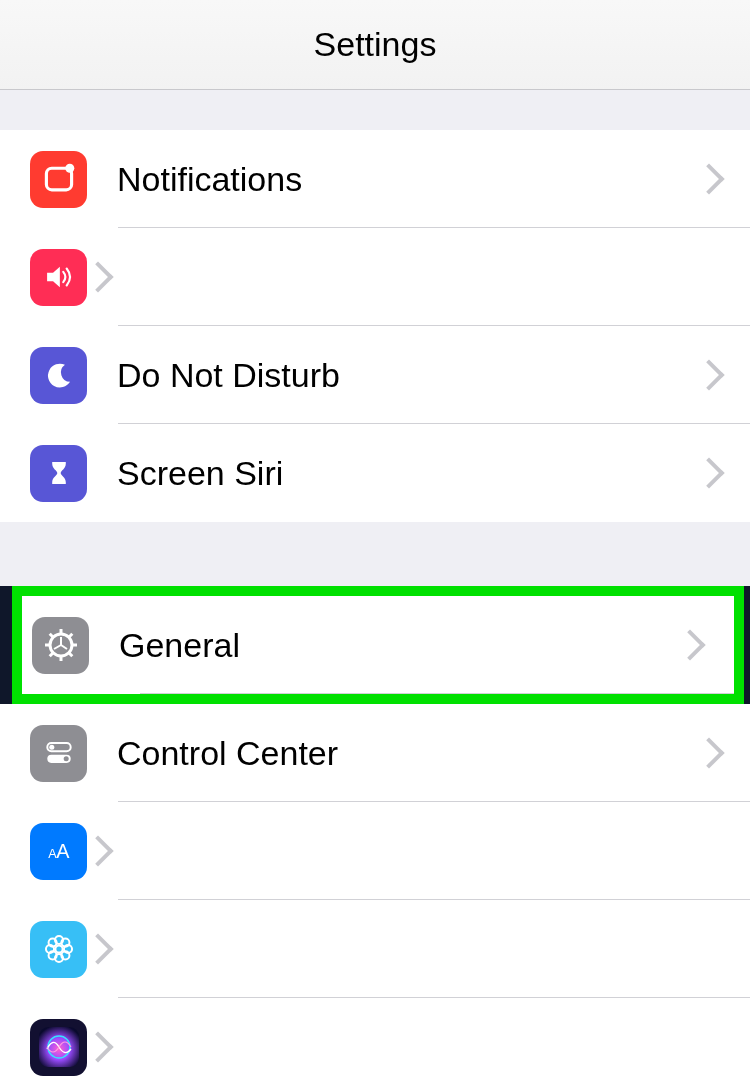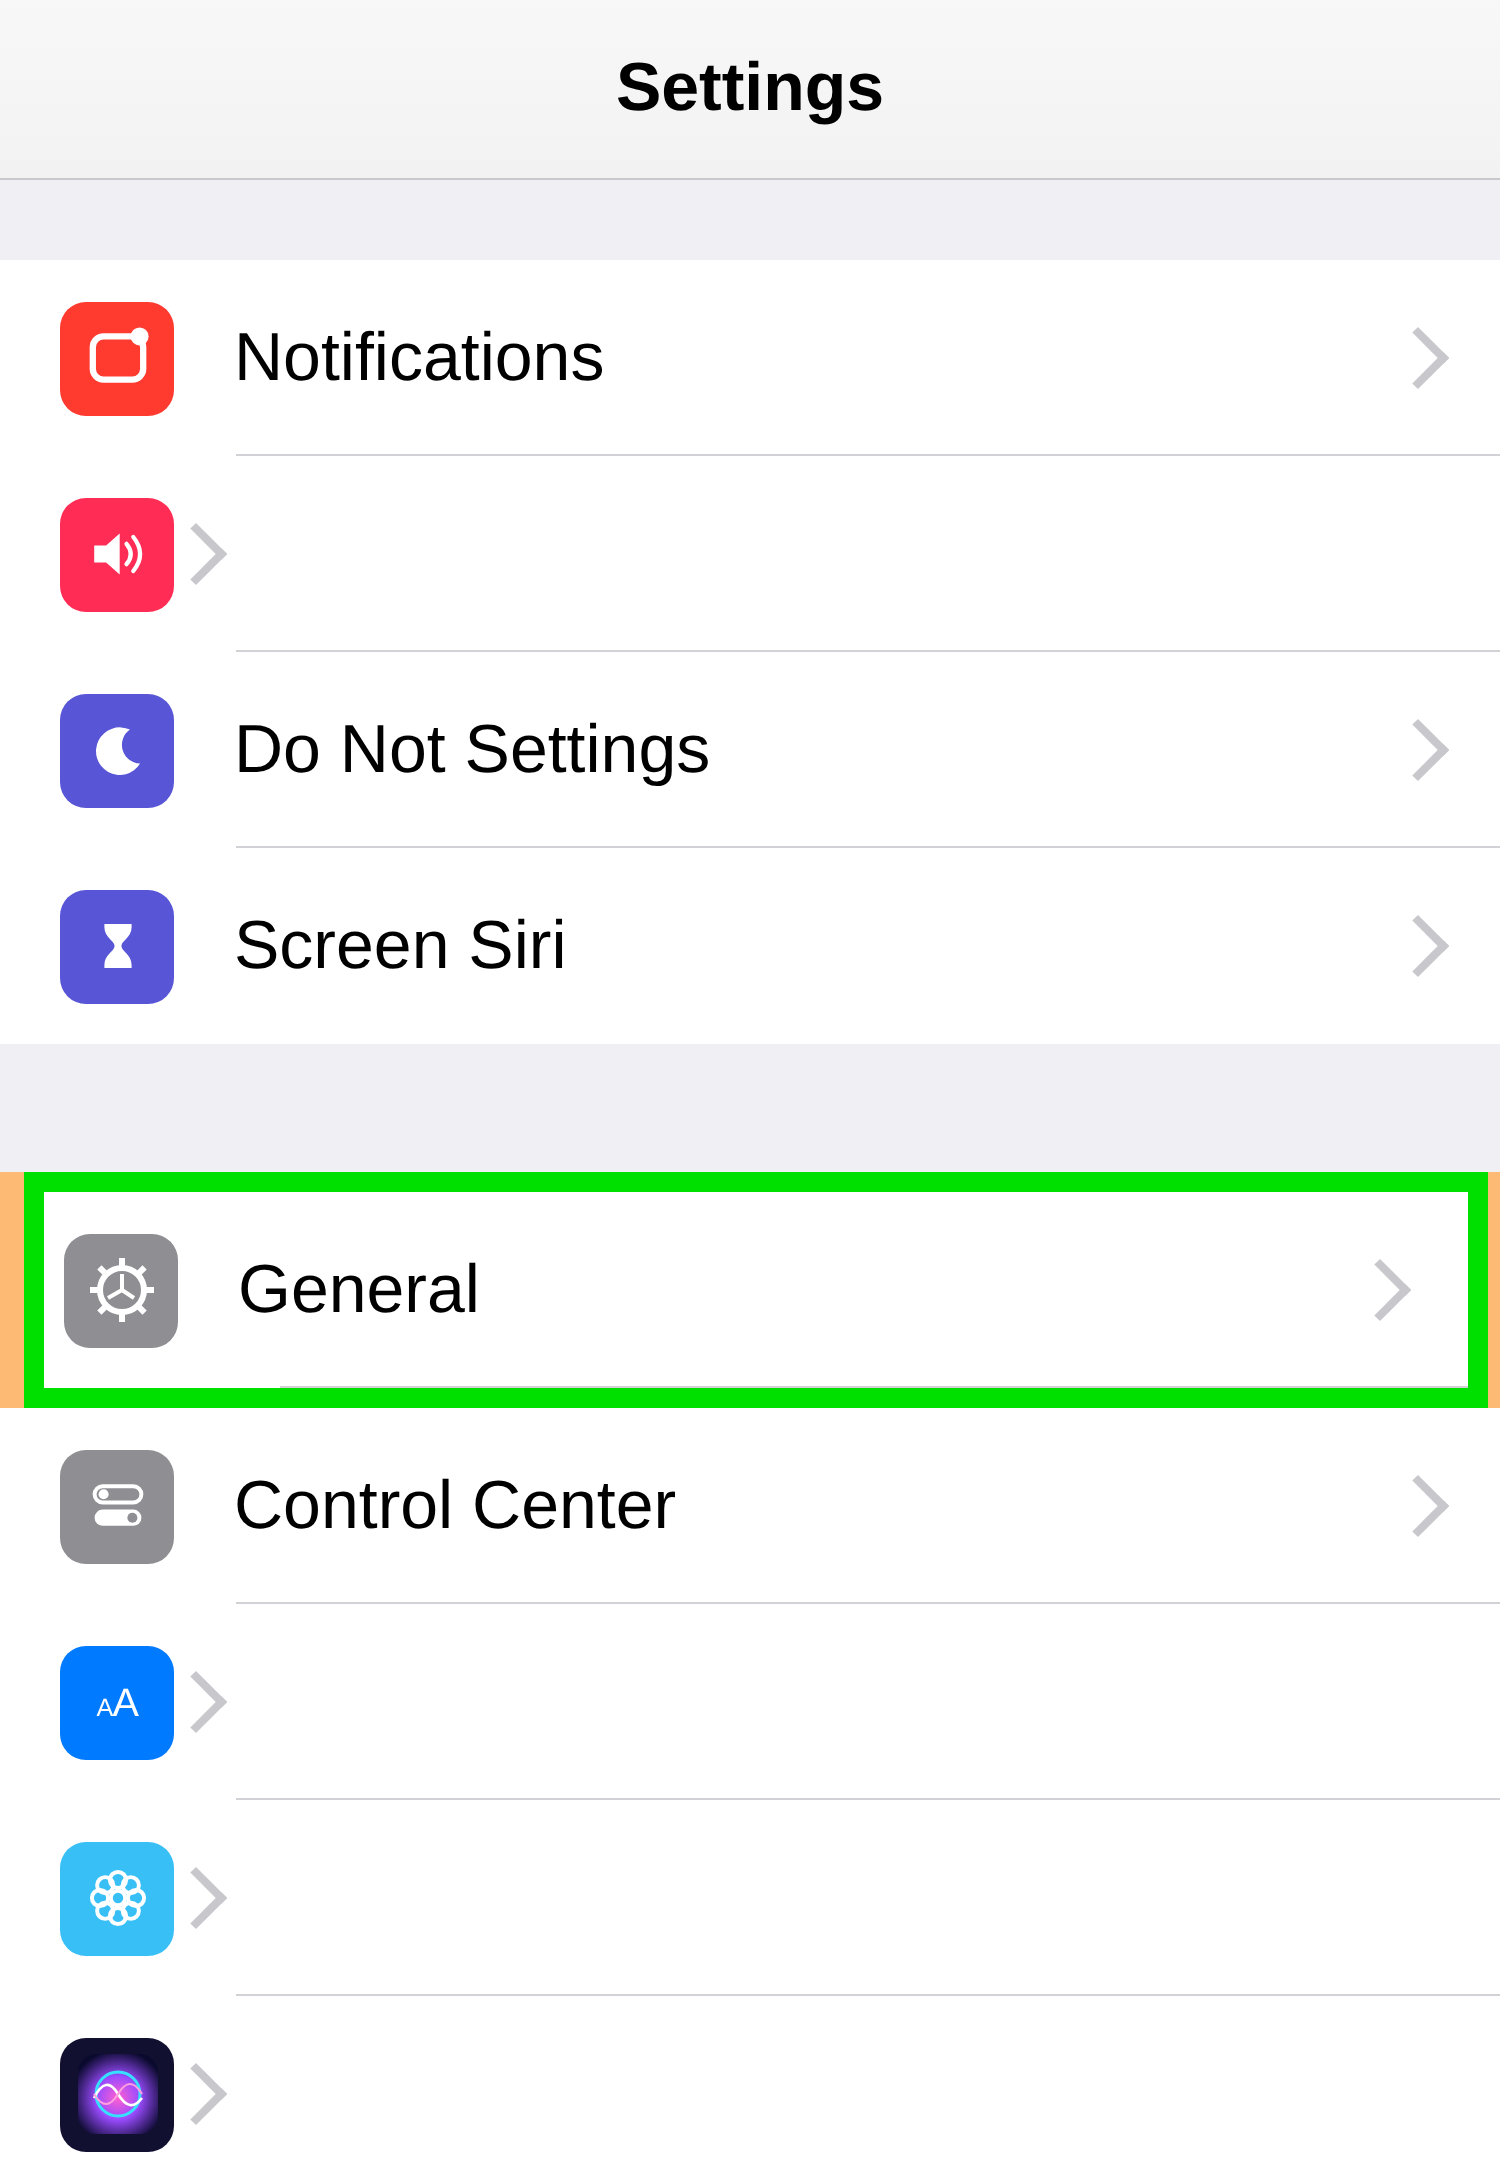--- a/index.html
+++ b/index.html
@@ -13,33 +13,33 @@
     }
     .header {
       height: 90px;
       display: flex;
       align-items: center;
       justify-content: center;
       background: linear-gradient(to bottom, #f8f8f8, #f2f2f2);
       border-bottom: 1px solid #c8c8cc;
     }
     .header-title {
-      font-weight: 700;
+      font-weight: 400;
       font-size: 34px;
     }
     .section-gap {
       height: 40px;
       background: #efeff4;
     }
     .section-gap-large {
       height: 64px;
       background: #efeff4;
     }
     .group {
-      background: #fdba74;
+      background: #0f172a;
     }
     .row {
       position: relative;
       display: flex;
       align-items: center;
       background: #ffffff;
       height: 98px;
       padding-left: 30px;
       padding-right: 24px;
     }
@@ -129,21 +129,21 @@
     <span class="chevron"></span>
     <div class="separator"></div>
   </div>
 
   <div class="row">
     <div class="icon-box bg-purple">
       <svg viewBox="0 0 40 40" width="34" height="34">
         <path d="M27 8 A14 14 0 1 0 33 28 A11 11 0 0 1 27 8 Z" fill="#fff"></path>
       </svg>
     </div>
-    <span class="label">Do Not Settings</span>
+    <span class="label">Do Not Disturb</span>
     <span class="chevron"></span>
     <div class="separator"></div>
   </div>
 
   <div class="row last">
     <div class="icon-box bg-purple">
       <svg viewBox="0 0 40 40" width="34" height="34">
         <path d="M12 7 H28 V9 C28 15 22 17 22 20 C22 23 28 25 28 31 V33 H12 V31 C12 25 18 23 18 20 C18 17 12 15 12 9 V7 Z" fill="#fff"></path>
       </svg>
     </div>

